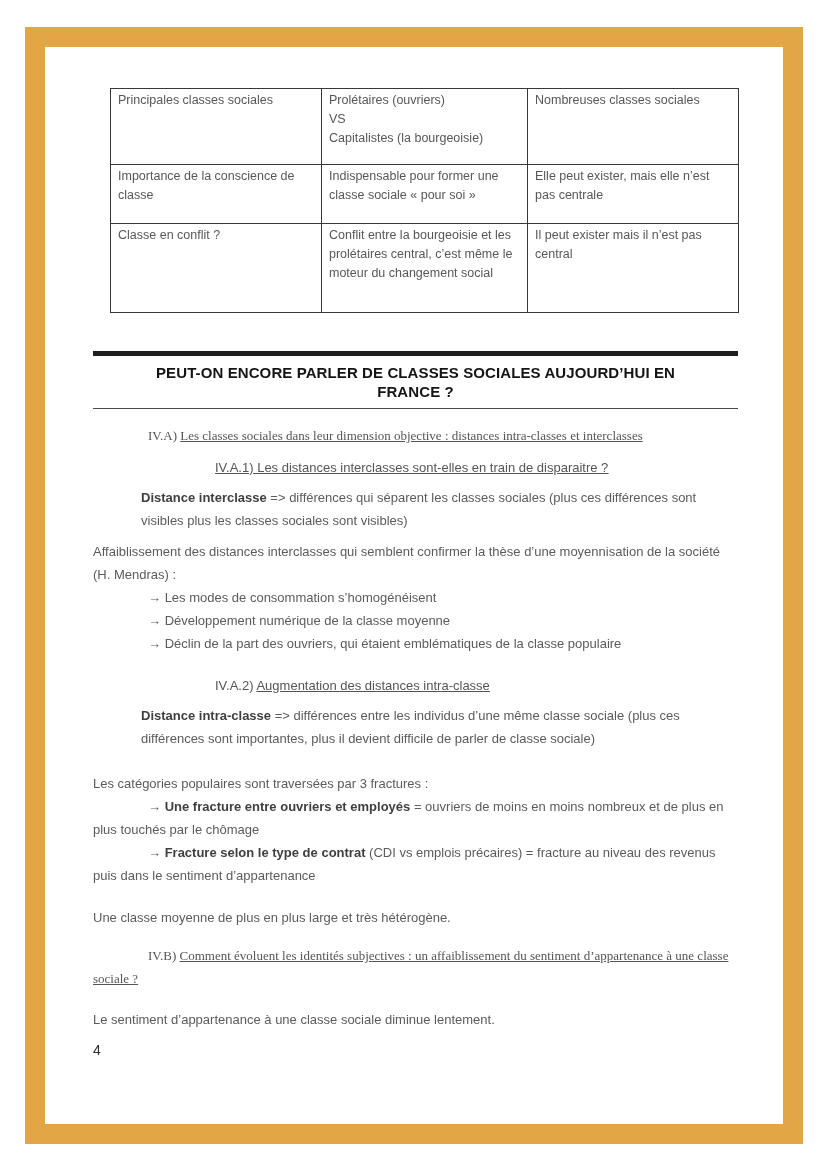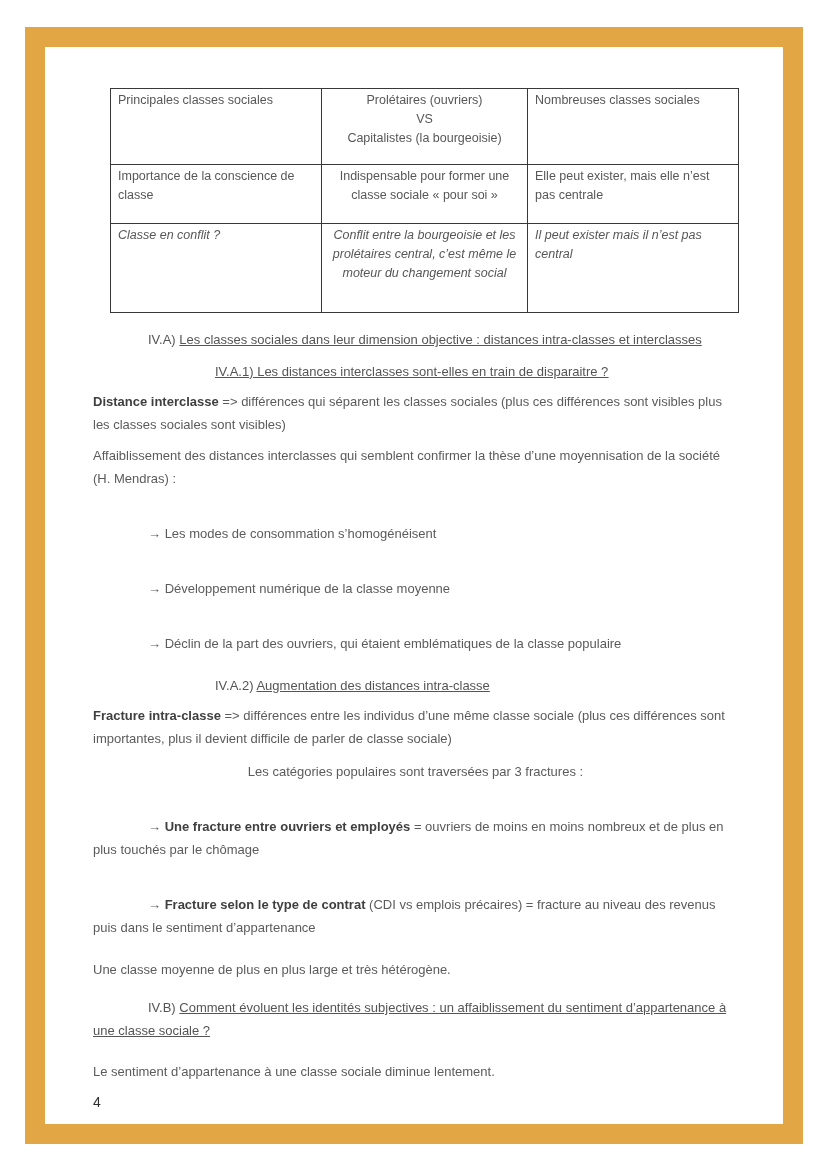--- a/index.html
+++ b/index.html
@@ -40,51 +40,51 @@
     line-height: 19px;
     color: #575757;
   }
   table.cmp td {
     border: 1.5px solid #383838;
     padding: 2px 7px 16px 7px;
     vertical-align: top;
     overflow: hidden;
   }
   td.crit { width: 196px; text-align: left; }
-  td.marx { width: 191px; text-align: center; white-space: pre-line; }
+  td.marx { width: 191px; text-align: left; white-space: pre-line; }
   td.weber{ width: 196px; text-align: left; white-space: pre-line; }
   tr.r1 td { height: 55px; }
   tr.r2 td { height: 40px; }
-  tr.r3 td { height: 70px; font-style: italic; }
+  tr.r3 td { height: 70px; }
   
   .title-block { margin-top: 38px; }
   .rule-thick { height: 5px; background: #1E1E1E; }
   .rule-thin  { height: 1px; background: #4A4A4A; }
   h1.chapter {
     font-size: 15px;
     font-weight: bold;
     color: #141414;
     text-align: center;
     line-height: 19px;
     max-width: 530px;
     margin: 7px auto 7px auto;
     letter-spacing: 0.1px;
   }
   
   p { margin: 0; }
   .u { text-decoration: underline; }
   .sec  { color: #555555; text-indent: 55px; }
   .sub  { color: #555555; text-indent: 122px; }
   b.term { color: #3F3F3F; }
-  .arrow-line { text-indent: 55px; margin-top: 32px; }
-  .mt15 { margin-top: 15px; }
+  .arrow-line { text-indent: 55px; }
+  .mt15 { margin-top: 15px; font-family: Liberation Serif, serif; }
   .mt9  { margin-top: 9px; text-decoration: underline; }
-  .mt7  { margin-top: 7px; }
+  .mt7  { margin-top: 7px; margin-left: 48px; }
   .mt8  { margin-top: 8px; }
-  .mt10 { margin-top: 10px; text-align: center; }
+  .mt10 { margin-top: 22px; }
   .mt18 { margin-top: 18px; }
   .mt19 { margin-top: 19px; }
   .page-number {
     margin-top: 8px;
     color: #2F2F2F;
     font-size: 14px;
   }
 </style>
 </head>
 <body>
@@ -107,36 +107,41 @@
         <td class="weber">Elle peut exister, mais elle n’est pas centrale</td>
       </tr>
       <tr class="r3">
         <td class="crit">Classe en conflit ?</td>
         <td class="marx">Conflit entre la bourgeoisie et les prolétaires central, c’est même le moteur du changement social</td>
         <td class="weber">Il peut exister mais il n’est pas central</td>
       </tr>
     </tbody>
       </table>
 
+    <div class="title-block">
+      <div class="rule-thick"></div>
+      <h1 class="chapter">PEUT-ON ENCORE PARLER DE CLASSES SOCIALES AUJOURD’HUI EN FRANCE ?</h1>
+      <div class="rule-thin"></div>
+    </div>
 
     <p class="sec mt15"><span>IV.A) </span><span class="u">Les classes sociales dans leur dimension objective : distances intra-classes et interclasses</span></p>
 
     <p class="sub mt9"><span>IV.A.1) </span><span class="u">Les distances interclasses sont-elles en train de disparaitre ?</span></p>
 
     <p class="mt7"><b class="term">Distance interclasse</b><span> =&gt; différences qui séparent les classes sociales (plus ces différences sont visibles plus les classes sociales sont visibles)</span></p>
 
     <p class="mt8">Affaiblissement des distances interclasses qui semblent confirmer la thèse d’une moyennisation de la société (H. Mendras) :</p>
 
     <p class="arrow-line"><span>→</span> <span>Les modes de consommation s’homogénéisent</span></p>
     <p class="arrow-line"><span>→</span> <span>Développement numérique de la classe moyenne</span></p>
     <p class="arrow-line"><span>→</span> <span>Déclin de la part des ouvriers, qui étaient emblématiques de la classe populaire</span></p>
 
     <p class="sub mt19"><span>IV.A.2) </span><span class="u">Augmentation des distances intra-classe</span></p>
 
-    <p class="mt7"><b class="term">Fracture intra-classe</b><span> =&gt; différences entre les individus d’une même classe sociale (plus ces différences sont importantes, plus il devient difficile de parler de classe sociale)</span></p>
+    <p class="mt7"><b class="term">Distance intra-classe</b><span> =&gt; différences entre les individus d’une même classe sociale (plus ces différences sont importantes, plus il devient difficile de parler de classe sociale)</span></p>
 
     <p class="mt10">Les catégories populaires sont traversées par 3 fractures :</p>
 
     <p class="arrow-line"><span>→</span> <b class="term">Une fracture entre ouvriers et employés</b><span> = ouvriers de moins en moins nombreux et de plus en plus touchés par le chômage</span></p>
     <p class="arrow-line"><span>→</span> <b class="term">Fracture selon le type de contrat</b><span> (CDI vs emplois précaires) = fracture au niveau des revenus puis dans le sentiment d’appartenance</span></p>
 
     <p class="mt19">Une classe moyenne de plus en plus large et très hétérogène.</p>
 
     <p class="sec mt15"><span>IV.B) </span><span class="u">Comment évoluent les identités subjectives : un affaiblissement du sentiment d’appartenance à une classe sociale ?</span></p>
 

